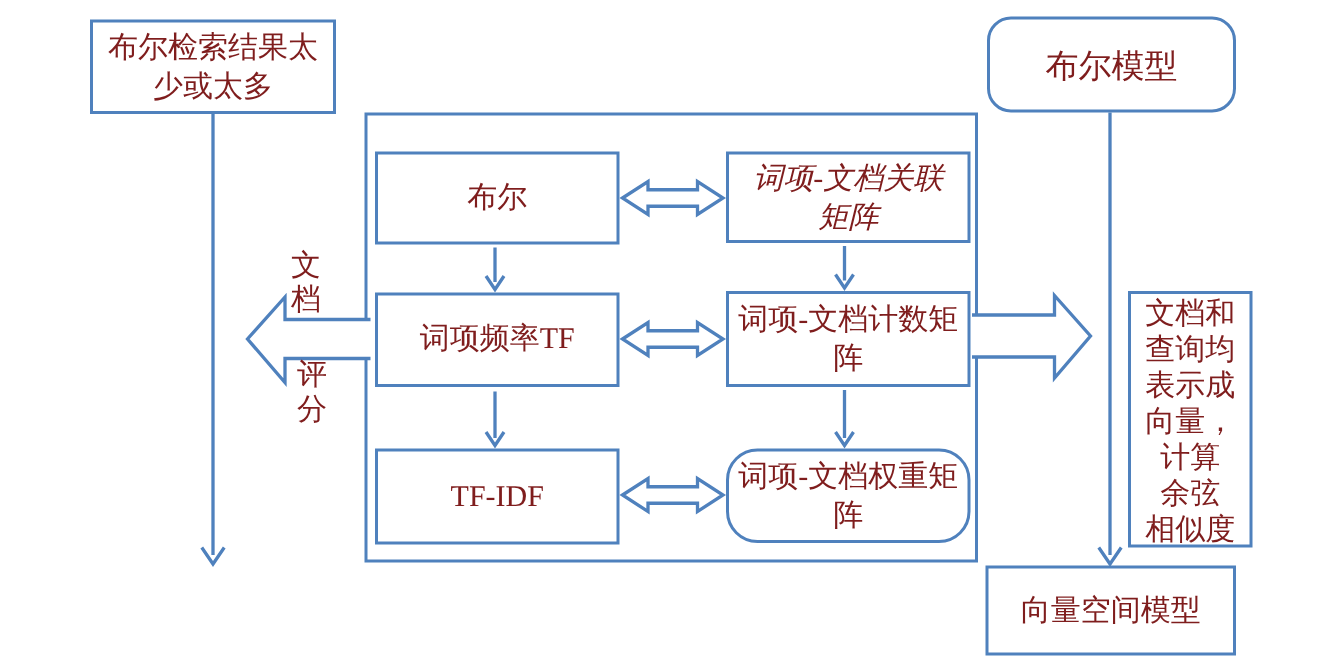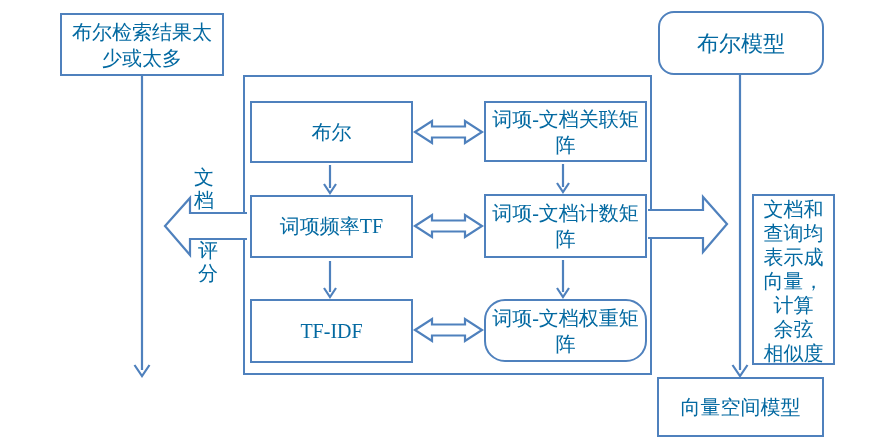--- a/index.html
+++ b/index.html
@@ -1,21 +1,21 @@
 <!DOCTYPE html>
 <html><head>
 <meta charset="utf-8">
 <style>
   html,body{margin:0;padding:0;background:#ffffff;}
   .stage{
     position:relative;
     width:889px;height:439px;
     background:#ffffff;
     font-family:"Liberation Serif","DejaVu Serif",serif;
-    color:#0369a1;
+    color:#7f1d1d;
     overflow:hidden;
   }
   .box{
     position:absolute;
     box-sizing:border-box;
     border:2px solid #4F81BD;
     background:#ffffff;
     display:flex;
     align-items:center;
     justify-content:center;
@@ -39,21 +39,21 @@
   .b-note{
     left:752px;top:194px;width:83px;height:171px;
     font-size:20px;line-height:24px;
     white-space:pre-line;
     align-items:flex-start;padding-top:1px;
   }
   
   .c-main{left:243px;top:75px;width:409px;height:300px;}
   
   .b-bool {left:250px;top:101px;width:163px;height:62px;}
-  .b-tdi  {left:484px;top:101px;width:163px;height:61px;padding:0 6px;line-height:26px;}
+  .b-tdi  {left:484px;top:101px;width:163px;height:61px;padding:0 16px;line-height:26px;font-style:italic;}
   .b-tf   {left:250px;top:195px;width:163px;height:63px;}
   .b-tdc  {left:484px;top:194px;width:163px;height:64px;padding:0 6px;line-height:26px;}
   .b-tfidf{left:250px;top:299px;width:163px;height:64px;}
   .b-tdw  {left:484px;top:299px;width:163px;height:63px;padding:0 6px;line-height:26px;border-radius:21px;}
   
   .vlabel{
     position:absolute;
     width:22px;
     font-size:20px;
     line-height:23px;

